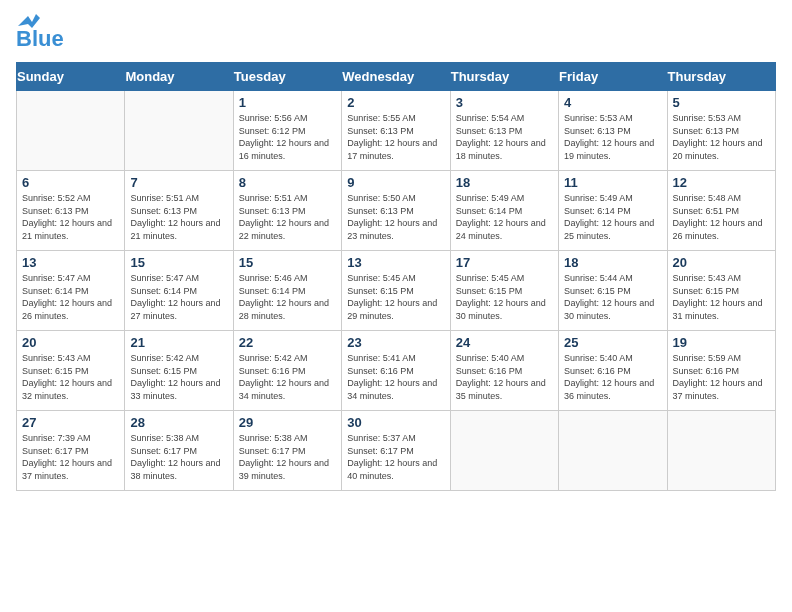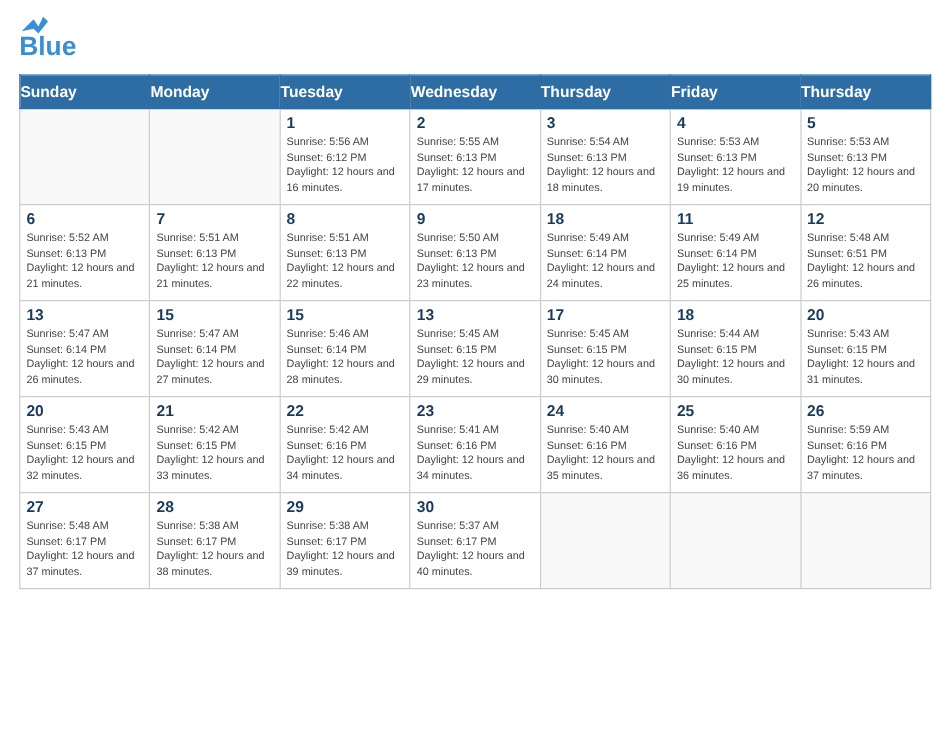--- a/index.html
+++ b/index.html
@@ -265,30 +265,30 @@
 Sunset: 6:16 PM
 Daylight: 12 hours and 35 minutes.</div>
         </td>
         <td>
           <span class="day-number">25</span>
           <div class="day-info">Sunrise: 5:40 AM
 Sunset: 6:16 PM
 Daylight: 12 hours and 36 minutes.</div>
         </td>
         <td>
-          <span class="day-number">26</span>
+          <span class="day-number">19</span>
           <div class="day-info">Sunrise: 5:59 AM
 Sunset: 6:16 PM
 Daylight: 12 hours and 37 minutes.</div>
         </td>
       </tr>
       <tr>
         <td>
           <span class="day-number">27</span>
-          <div class="day-info">Sunrise: 5:48 AM
+          <div class="day-info">Sunrise: 7:39 AM
 Sunset: 6:17 PM
 Daylight: 12 hours and 37 minutes.</div>
         </td>
         <td>
           <span class="day-number">28</span>
           <div class="day-info">Sunrise: 5:38 AM
 Sunset: 6:17 PM
 Daylight: 12 hours and 38 minutes.</div>
         </td>
         <td>

